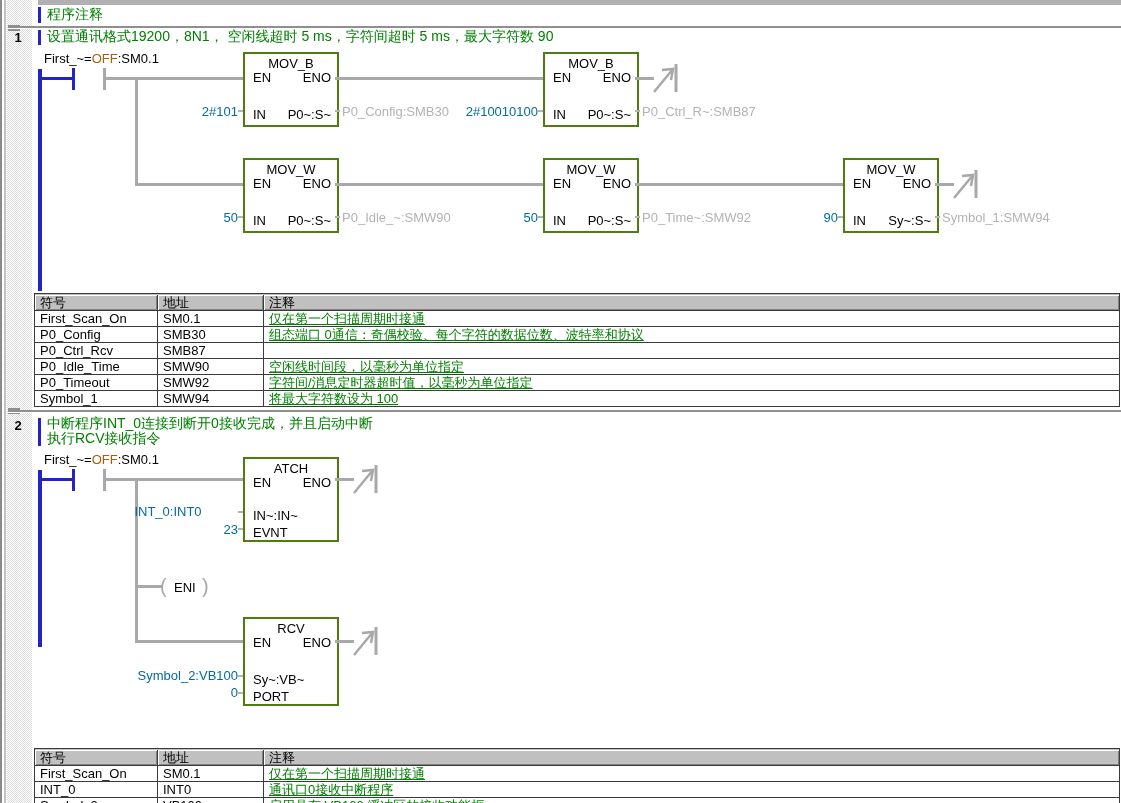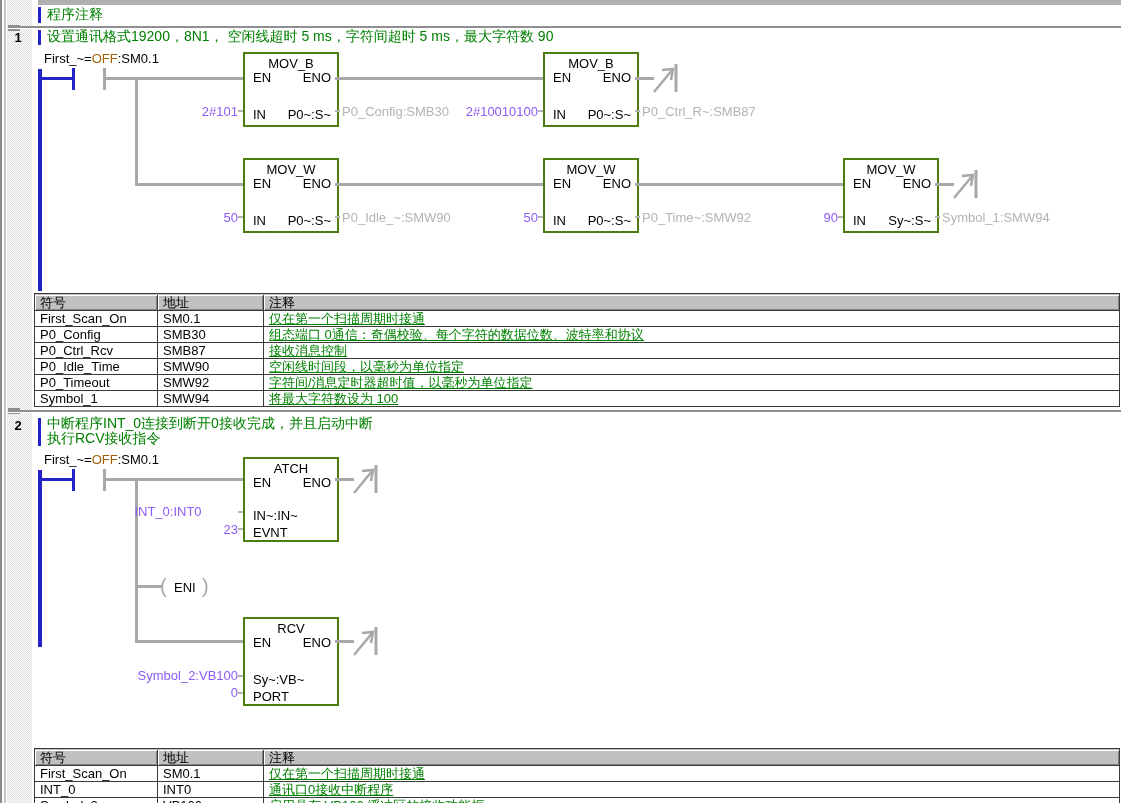--- a/index.html
+++ b/index.html
@@ -24,21 +24,21 @@
   .lbl{white-space:nowrap;}
   
   .wire{background:#a8a8a8;}
   .bwire{background:#2323c8;}
   .plate{width:3px;height:22px;}
   .plate.b{background:#2323c8;} .plate.g{background:#a8a8a8;}
   .box{border:2px solid #4d7c0f;background:#fff;width:92px;}
   .btitle{position:absolute;top:2px;left:0;right:0;text-align:center;white-space:nowrap;}
   .pl{position:absolute;left:8px;white-space:nowrap;}
   .pr{position:absolute;right:6px;white-space:nowrap;}
-  .operand{width:140px;text-align:right;color:#8b5cf6;white-space:nowrap;line-height:14px;}
+  .operand{width:140px;text-align:right;color:#0369a1;white-space:nowrap;line-height:14px;}
   .outop{color:#b3b3b3;white-space:nowrap;line-height:14px;}
   .dash{width:5px;height:2px;background:#b3b3b3;}
   .paren{color:#a8a8a8;font-size:20px;line-height:20px;}
   
   .symtab{border:1px solid #3a3a3a;background:#fff;width:1084px;}
   .hrow{display:flex;height:16px;background:#c0c0c0;align-items:center;}
   .hcell{box-shadow:inset 1px 1px 0 #fff, inset -1px -1px 0 #828282;
          border-right:1px solid #3a3a3a;padding:1px 0 0 5px;line-height:14px;
          white-space:nowrap;overflow:hidden;box-sizing:border-box;}
   .trow{display:flex;height:15px;border-top:1px solid #3a3a3a;}
@@ -162,21 +162,20 @@
       <div class="tcell c3 tcmt">仅在第一个扫描周期时接通</div>
     </div>
     <div class="trow">
       <div class="tcell c1">P0_Config</div>
       <div class="tcell c2">SMB30</div>
       <div class="tcell c3 tcmt">组态端口 0通信：奇偶校验、每个字符的数据位数、波特率和协议</div>
     </div>
     <div class="trow">
       <div class="tcell c1">P0_Ctrl_Rcv</div>
       <div class="tcell c2">SMB87</div>
-      <div class="tcell c3 tcmt">接收消息控制</div>
     </div>
     <div class="trow">
       <div class="tcell c1">P0_Idle_Time</div>
       <div class="tcell c2">SMW90</div>
       <div class="tcell c3 tcmt">空闲线时间段，以毫秒为单位指定</div>
     </div>
     <div class="trow">
       <div class="tcell c1">P0_Timeout</div>
       <div class="tcell c2">SMW92</div>
       <div class="tcell c3 tcmt">字符间/消息定时器超时值，以毫秒为单位指定</div>

